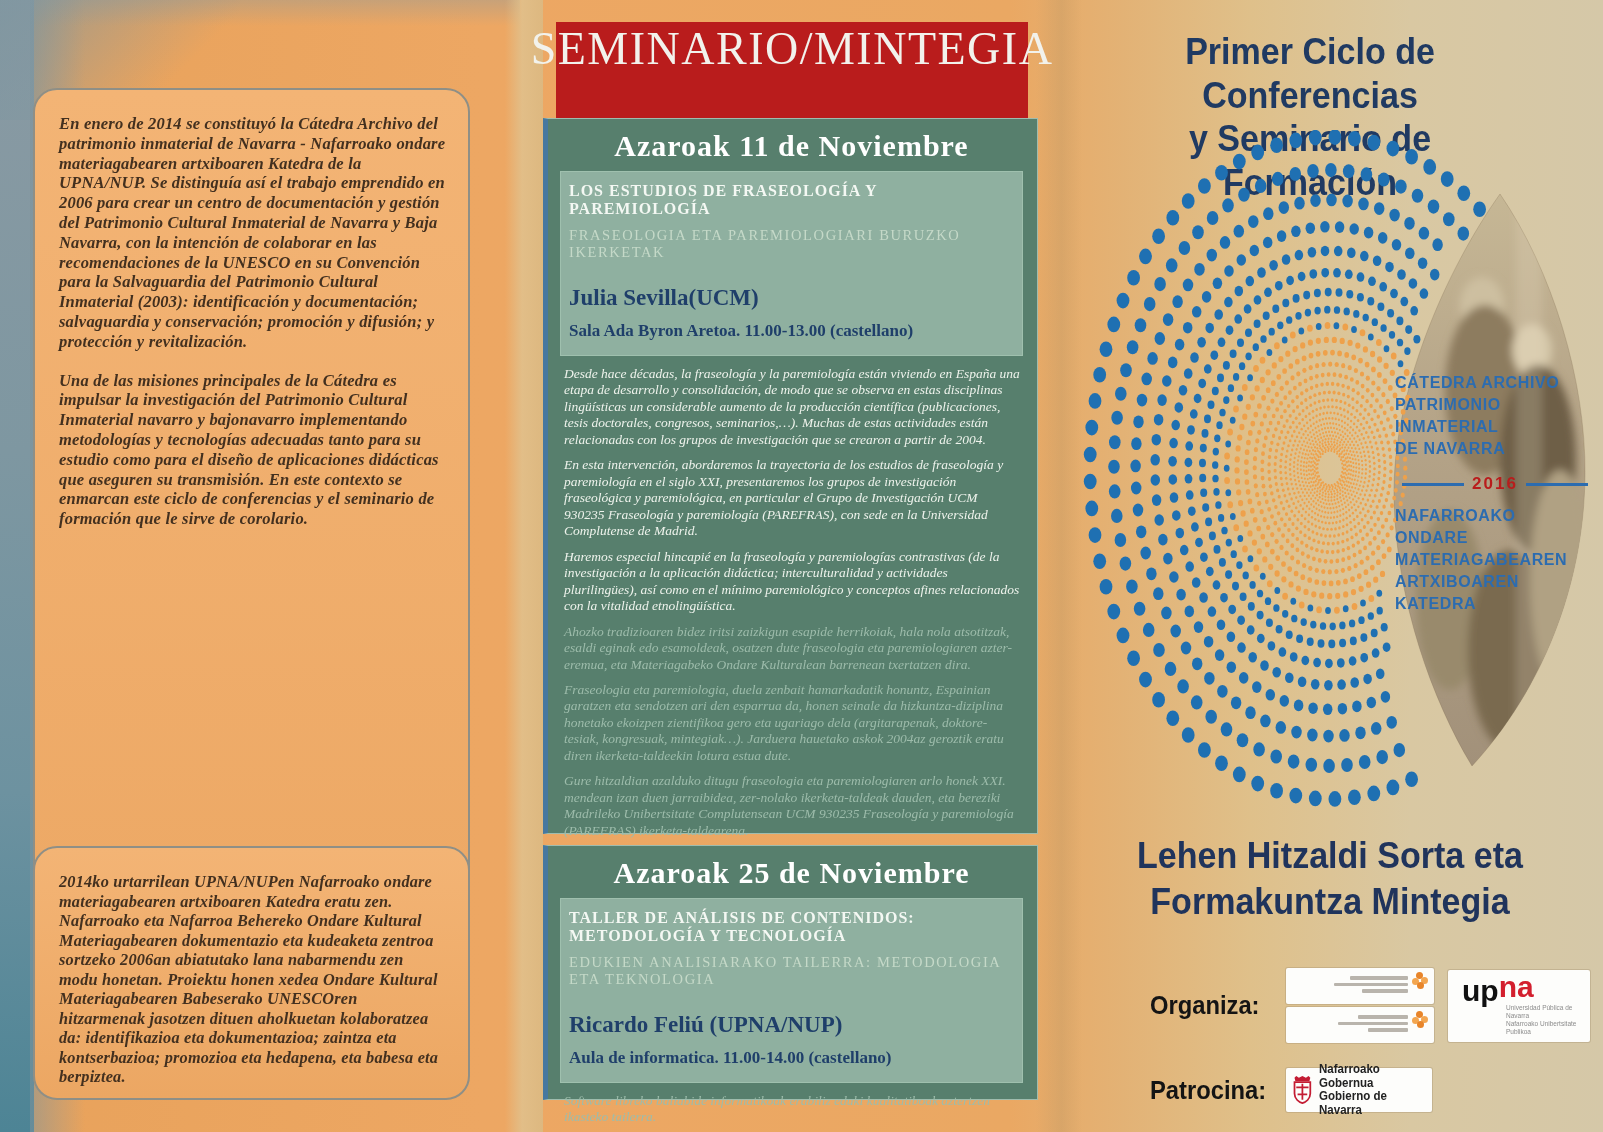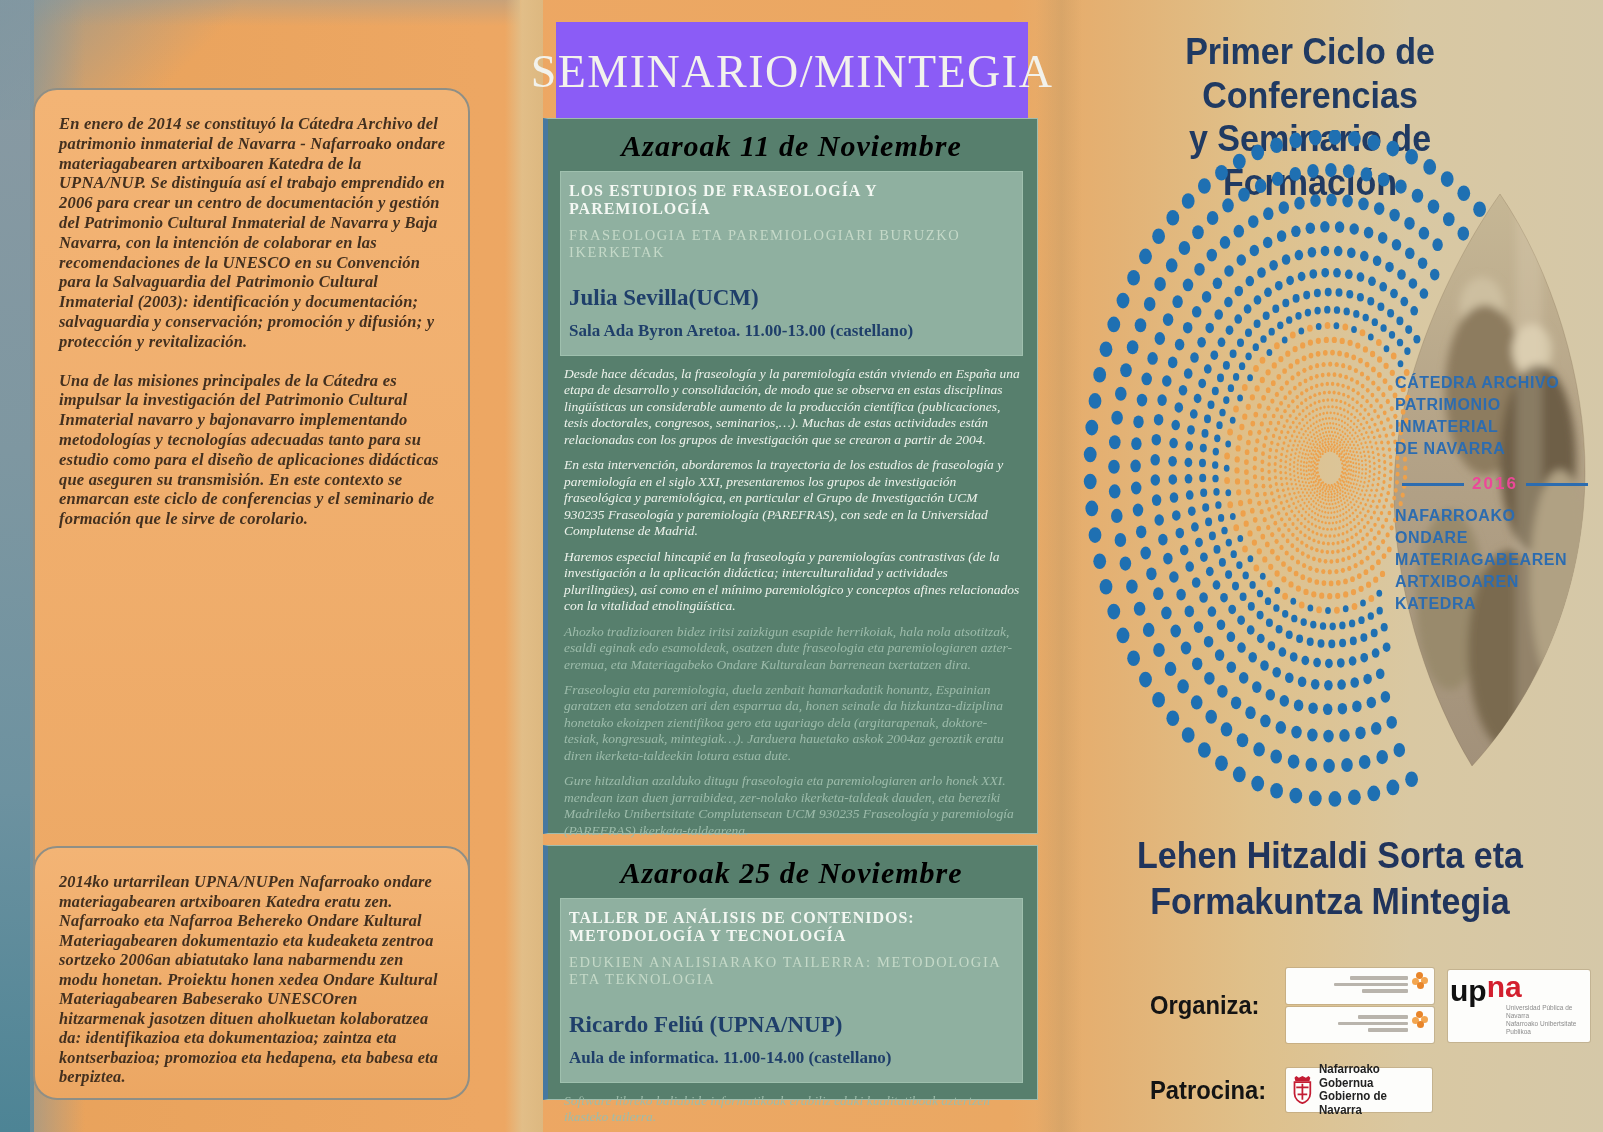--- a/index.html
+++ b/index.html
@@ -28,30 +28,30 @@
     border:2px solid #8f8f86;border-radius:24px;
     padding:24px 22px 18px 24px;color:#43301f;}
   .note-box p{margin:0 0 19px 0;font-style:italic;font-weight:bold;
     font-size:16.5px;line-height:1.2;letter-spacing:.2px;}
   #note1{top:88px;height:935px;}
   #note2{top:846px;height:254px;overflow:hidden;}
   #note2 p{font-size:16.3px;}
 
   
   .mid-header{position:absolute;left:556px;top:22px;width:472px;height:98px;
-    background:#8b5cf6;display:flex;align-items:center;justify-content:center;}
+    background:#b91c1c;display:flex;justify-content:center;}
   .mid-header span{color:#f2f2ec;font-size:46px;letter-spacing:1.5px;font-family:"Liberation Serif",serif;}
 
   
   .session{position:absolute;left:543px;width:495px;box-sizing:border-box;
     background:#577f6d;border:1px solid #9fbcae;border-left:5px solid #47789f;
     padding:8px 14px 10px 12px;}
   #session1{top:118px;height:716px;}
   #session2{top:845px;height:255px;}
-  .session-title{text-align:center;color:#000000;font-style:italic;
+  .session-title{text-align:center;color:#ffffff;
     font-size:30px;letter-spacing:1px;margin:2px 0 8px 0;font-weight:600;}
   .session-head{background:#8fb0a0;border:1px solid #9fc0ae;
     padding:10px 8px 14px 8px;}
   .sub-es{color:#f4f8f3;font-size:16px;letter-spacing:1px;font-weight:600;margin:0 0 9px 0;}
   .sub-eu{color:#c5d9c8;font-size:14.5px;letter-spacing:1.6px;margin:0 0 24px 0;}
   .speaker{color:#1f3f6a;font-weight:bold;font-size:23px;margin:0 0 10px 0;}
   .venue{color:#1f3f6a;font-weight:bold;font-size:17px;margin:0;}
   .session-body{padding:10px 2px 0 4px;}
   .session-body p{font-style:italic;font-size:13.5px;line-height:1.22;margin:0 0 9px 0;}
   p.para-es{color:#eef3ec;}
@@ -63,21 +63,21 @@
     font-size:37px;line-height:1.18;transform:scaleX(.92);}
   .rp-sub{position:absolute;left:1105px;top:833px;width:450px;text-align:center;
     color:#20345c;font-family:"Liberation Sans",sans-serif;font-weight:bold;
     font-size:37px;line-height:1.25;transform:scaleX(.92);}
   #vortex{position:absolute;left:1080px;top:130px;}
 
   .catedra-block{position:absolute;left:1395px;top:372px;width:200px;
     font-family:"Liberation Sans",sans-serif;font-weight:bold;font-size:16px;
     line-height:22px;color:#2c6cb0;letter-spacing:.6px;}
   .year-row{position:absolute;left:1402px;top:474px;width:186px;display:flex;
-    align-items:center;gap:8px;color:#ec4899;
+    align-items:center;gap:8px;color:#b91c1c;
     font-family:"Liberation Sans",sans-serif;font-weight:bold;font-size:17px;letter-spacing:2px;}
   .year-row .rule{flex:1;height:3px;background:#2c6cb0;}
   .katedra-block{position:absolute;left:1395px;top:505px;width:210px;
     font-family:"Liberation Sans",sans-serif;font-weight:bold;font-size:16px;
     line-height:22px;color:#2c6cb0;letter-spacing:.6px;}
 
   .org-row{position:absolute;left:1150px;top:968px;display:flex;align-items:center;}
   .org-label,.pat-label{font-family:"Liberation Sans",sans-serif;font-weight:bold;
     font-size:25px;color:#141414;width:128px;transform:scaleX(.95);transform-origin:left;}
   .chip-col{display:flex;flex-direction:column;gap:3px;margin-left:8px;}
@@ -85,21 +85,21 @@
     box-shadow:0 0 0 1px rgba(160,140,110,.35);}
   .chip .bars{position:absolute;right:26px;top:8px;display:flex;flex-direction:column;align-items:flex-end;gap:3px;}
   .chip .bars i{display:block;height:3.5px;background:#b9b4ac;border-radius:1px;}
   .flower{position:absolute;right:6px;top:4px;width:16px;height:16px;}
   .flower i{position:absolute;width:7px;height:7px;border-radius:50%;background:#e8852a;}
   .flower i:nth-child(1){left:4px;top:0;}
   .flower i:nth-child(2){left:9px;top:5px;background:#f3a650;}
   .flower i:nth-child(3){left:0;top:6px;background:#f3a650;}
   .flower i:nth-child(4){left:5px;top:10px;}
   .upna-chip{width:142px;height:72px;background:#fdfdfb;margin-left:14px;border-radius:2px;
-    box-shadow:0 0 0 1px rgba(160,140,110,.35);position:relative;padding:6px 2px;box-sizing:border-box;}
+    box-shadow:0 0 0 1px rgba(160,140,110,.35);position:relative;padding:6px 14px;box-sizing:border-box;}
   .upna-word{font-family:"Liberation Sans",sans-serif;font-weight:bold;font-size:30px;line-height:30px;color:#111;}
   .upna-word .na{color:#d31f2e;position:relative;top:-4px;}
   .upna-sub{position:absolute;left:58px;top:34px;font-family:"Liberation Sans",sans-serif;
     font-size:6.5px;color:#8c8c8c;line-height:8px;}
   .pat-row{position:absolute;left:1150px;top:1068px;display:flex;align-items:center;}
   .gob-chip{width:146px;height:44px;background:#fdfdfb;margin-left:8px;border-radius:2px;
     box-shadow:0 0 0 1px rgba(160,140,110,.35);display:flex;align-items:center;padding:3px 5px;box-sizing:border-box;}
   .gob-text{font-family:"Liberation Sans",sans-serif;font-weight:bold;font-size:12px;
     line-height:13.5px;color:#222;margin-left:5px;transform:scaleX(.96);transform-origin:left;}
 </style>

